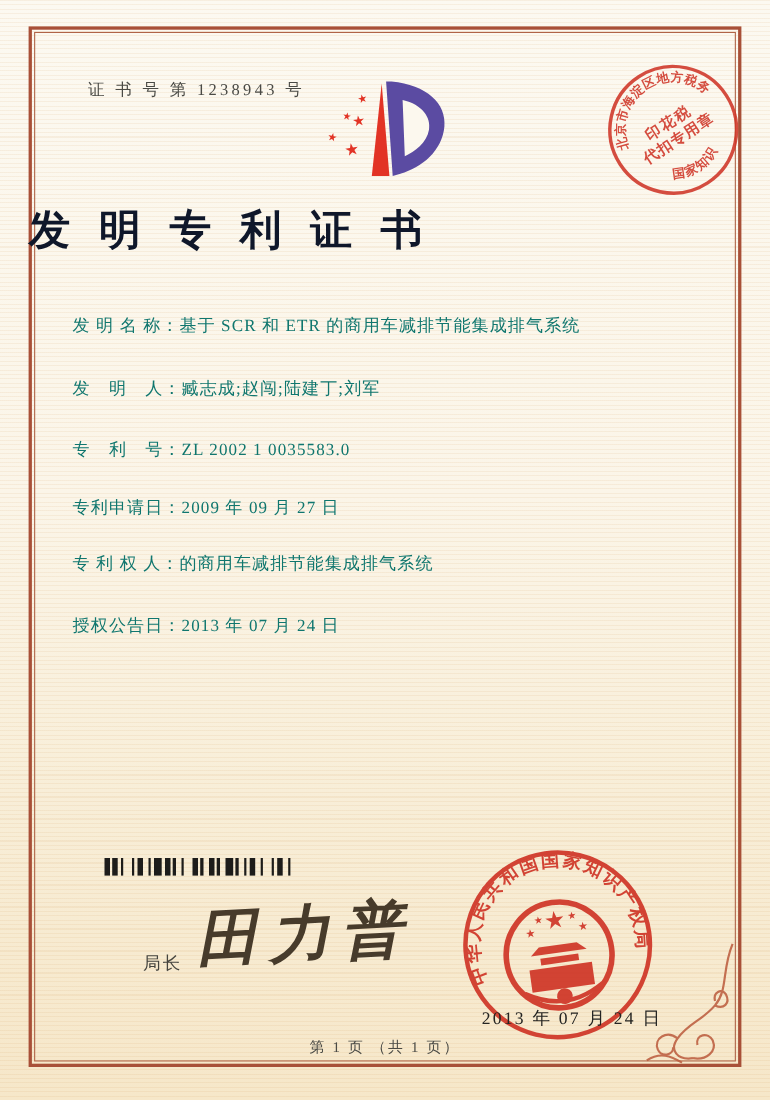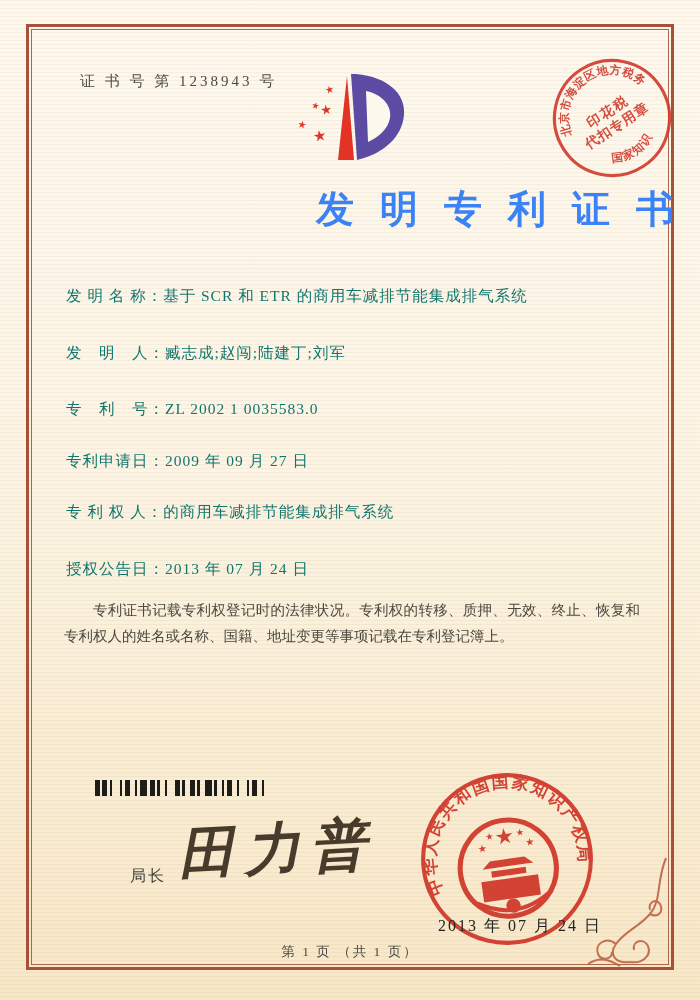--- a/index.html
+++ b/index.html
@@ -21,22 +21,22 @@
   .paper::after{
     content:""; position:absolute; inset:0;
     background:repeating-linear-gradient(180deg, rgba(205,145,75,0.13) 0 1px, rgba(0,0,0,0) 1px 4px);
     opacity:.8; pointer-events:none;
   }
   .frame{ position:absolute; left:26px; top:24px; right:26px; bottom:30px;
     border:3px solid var(--border_red); }
   .frame-inner{ position:absolute; inset:2px; border:1px solid #b06448; }
   .abs{position:absolute;}
   .cert-number{ left:58px; top:72px; font-size:15px; letter-spacing:3px; color:#4a4a45;margin-left:22px; }
-  .title{ left:0; right:0; top:184px; text-align:right; font-size:38px; font-weight:600;
-    letter-spacing:26px; text-indent:26px; color:#3b82f6; }
+  .title{ left:0; right:0; top:184px; text-align:left; font-size:38px; font-weight:600;
+    letter-spacing:26px; text-indent:26px; color:#0f172a; }
   .row{ left:66px; right:64px; font-size:15.5px; color:#0f766e; letter-spacing:1px; }
   .row .lbl{ white-space:pre; }
   .paras{ left:64px; right:60px; top:598px; font-size:14.5px; line-height:25.5px;
     color:var(--body_text); text-align:justify; }
   .paras p{ text-indent:2em; margin:0; }
   .barcode{ left:95px; top:780px; width:172px; height:16px; font-size:0; }
   .barcode span{ display:inline-block; height:100%; }
   .sig-title{ left:130px; top:866px; font-size:16px; letter-spacing:2px; color:#45443e; }
   .sig-name{ left:178px; top:812px; font-size:56px; font-style:italic; letter-spacing:10px;
     color:#473b2b; transform:rotate(-3deg); font-weight:600; }
@@ -103,21 +103,20 @@
   <span class="lbl">专利申请日：</span><span>2009 年 09 月 27 日</span>
 </div>
 <div class="abs row" style="top:502px">
   <span class="lbl">专 利 权 人：</span><span>的商用车减排节能集成排气系统</span>
 </div>
 <div class="abs row" style="top:559px">
   <span class="lbl">授权公告日：</span><span>2013 年 07 月 24 日</span>
 </div>
 
 <div class="abs paras">
-  <p>专利证书记载专利权登记时的法律状况。专利权的转移、质押、无效、终止、恢复和专利权人的姓名或名称、国籍、地址变更等事项记载在专利登记簿上。</p>
 </div>
 
 <div class="abs barcode" id="barcode"><span style="width: 2.89855%; background: rgb(29, 28, 26);"></span><span style="width: 1.44928%; background: transparent;"></span><span style="width: 2.89855%; background: rgb(29, 28, 26);"></span><span style="width: 1.44928%; background: transparent;"></span><span style="width: 1.44928%; background: rgb(29, 28, 26);"></span><span style="width: 4.34783%; background: transparent;"></span><span style="width: 1.44928%; background: rgb(29, 28, 26);"></span><span style="width: 1.44928%; background: transparent;"></span><span style="width: 2.89855%; background: rgb(29, 28, 26);"></span><span style="width: 2.89855%; background: transparent;"></span><span style="width: 1.44928%; background: rgb(29, 28, 26);"></span><span style="width: 1.44928%; background: transparent;"></span><span style="width: 4.34783%; background: rgb(29, 28, 26);"></span><span style="width: 1.44928%; background: transparent;"></span><span style="width: 2.89855%; background: rgb(29, 28, 26);"></span><span style="width: 1.44928%; background: transparent;"></span><span style="width: 1.44928%; background: rgb(29, 28, 26);"></span><span style="width: 2.89855%; background: transparent;"></span><span style="width: 1.44928%; background: rgb(29, 28, 26);"></span><span style="width: 4.34783%; background: transparent;"></span><span style="width: 2.89855%; background: rgb(29, 28, 26);"></span><span style="width: 1.44928%; background: transparent;"></span><span style="width: 1.44928%; background: rgb(29, 28, 26);"></span><span style="width: 2.89855%; background: transparent;"></span><span style="width: 2.89855%; background: rgb(29, 28, 26);"></span><span style="width: 1.44928%; background: transparent;"></span><span style="width: 1.44928%; background: rgb(29, 28, 26);"></span><span style="width: 2.89855%; background: transparent;"></span><span style="width: 4.34783%; background: rgb(29, 28, 26);"></span><span style="width: 1.44928%; background: transparent;"></span><span style="width: 1.44928%; background: rgb(29, 28, 26);"></span><span style="width: 2.89855%; background: transparent;"></span><span style="width: 1.44928%; background: rgb(29, 28, 26);"></span><span style="width: 1.44928%; background: transparent;"></span><span style="width: 2.89855%; background: rgb(29, 28, 26);"></span><span style="width: 2.89855%; background: transparent;"></span><span style="width: 1.44928%; background: rgb(29, 28, 26);"></span><span style="width: 4.34783%; background: transparent;"></span><span style="width: 1.44928%; background: rgb(29, 28, 26);"></span><span style="width: 1.44928%; background: transparent;"></span><span style="width: 2.89855%; background: rgb(29, 28, 26);"></span><span style="width: 2.89855%; background: transparent;"></span><span style="width: 1.44928%; background: rgb(29, 28, 26);"></span><span style="width: 1.44928%; background: transparent;"></span></div>
 
 <div class="abs sig-title">局长</div>
 <div class="abs sig-name">田力普</div>
 
 <svg class="abs seal-bottom" width="178" height="178" viewBox="0 0 174 174">
   <defs>
     <path id="arcRing" d="M21.2 110.9 A70 70 0 1 1 152.8 110.9" fill="none"></path>

